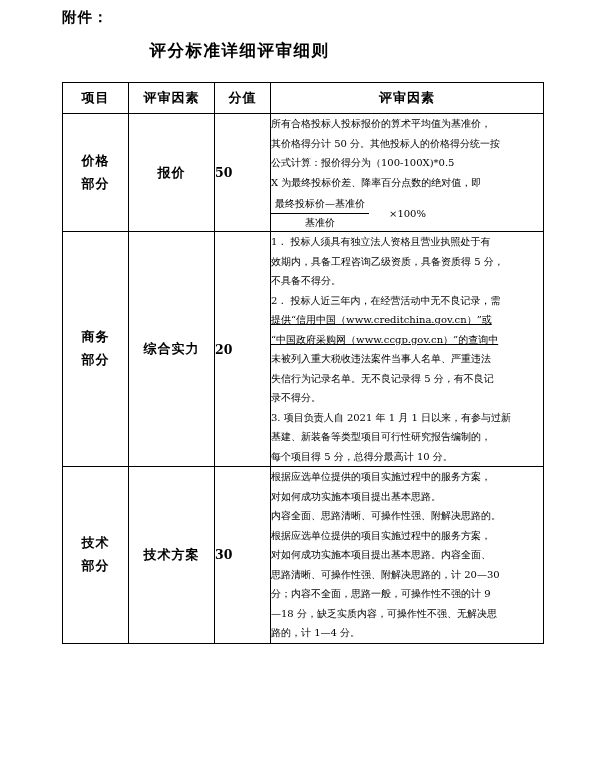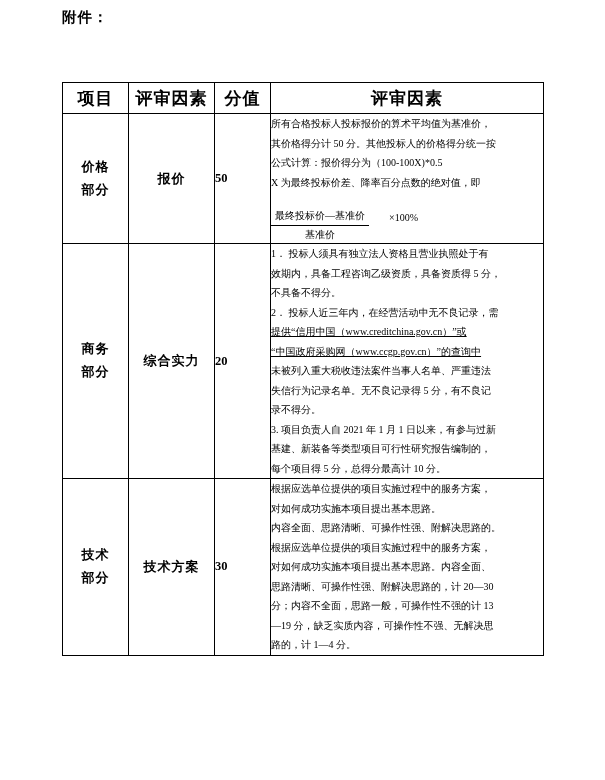--- a/index.html
+++ b/index.html
@@ -13,21 +13,20 @@
     font-family: "DejaVu Serif", "Liberation Serif", serif;
     color: #000000;
     overflow: hidden;
   }
   .page {
     position: relative;
     width: 479px;
     height: 780px;
     box-sizing: border-box;
     padding: 1px;
-    font-family: Liberation Serif, serif;
   }
   .attachment-label {
     position: absolute;
     left: 62px;
     top: 8px;
     font-size: 14.5px;
     font-weight: bold;
     letter-spacing: 1px;
   }
   .doc-title {
@@ -48,21 +47,21 @@
     border-collapse: collapse;
     table-layout: fixed;
   }
   table.score-table td, table.score-table th {
     border: 1px solid #000000;
     vertical-align: middle;
     padding: 0;
   }
   thead th {
     height: 30px;
-    font-size: 17px;
+    font-size: 13px;
     font-weight: bold;
     text-align: center;
     letter-spacing: 1px;
   }
   .col-item { width: 66px; }
   .col-factor { width: 86px; }
   .col-score { width: 56px; }
   .col-criteria { width: 273px; }
 
   td.cell-center {
@@ -86,22 +85,23 @@
     line-height: 1.95;
     text-align: justify;
   }
   td.cell-criteria p {
     margin: 0;
   }
   .link {
     text-decoration: underline;
   }
   .formula {
-    margin-top: 16px;
+    margin-top: 4px;
     display: flex;
+    align-items: center;
     gap: 4px;
   }
   .fraction {
     display: inline-block;
     text-align: center;
     vertical-align: middle;
     line-height: 1.6;
   }
   .fraction .num {
     display: block;
@@ -120,20 +120,21 @@
     white-space: nowrap;
   }
 </style>
 </head>
 <body>
 
 <div class="page">
 
   <div class="attachment-label">附件：</div>
 
+  <div class="doc-title">评分标准详细评审细则</div>
 
   <table class="score-table">
     <colgroup>
       <col class="col-item">
       <col class="col-factor">
       <col class="col-score">
       <col class="col-criteria">
     </colgroup>
     <thead>
       <tr>
@@ -203,22 +204,22 @@
         </td>
         <td class="cell-center">技术方案</td>
         <td class="cell-score">30</td>
         <td class="cell-criteria">
           <p>根据应选单位提供的项目实施过程中的服务方案，</p>
           <p>对如何成功实施本项目提出基本思路。</p>
           <p>内容全面、思路清晰、可操作性强、附解决思路的。</p>
           <p>根据应选单位提供的项目实施过程中的服务方案，</p>
           <p>对如何成功实施本项目提出基本思路。内容全面、</p>
           <p>思路清晰、可操作性强、附解决思路的，计 20—30</p>
-          <p>分；内容不全面，思路一般，可操作性不强的计 13</p>
-          <p>—19 分，缺乏实质内容，可操作性不强、无解决思</p>
+          <p>分；内容不全面，思路一般，可操作性不强的计 9</p>
+          <p>—18 分，缺乏实质内容，可操作性不强、无解决思</p>
           <p>路的，计 1—4 分。</p>
         </td>
       </tr>
 
     </tbody>
   </table>
 
 </div>
 
 </body></html>

